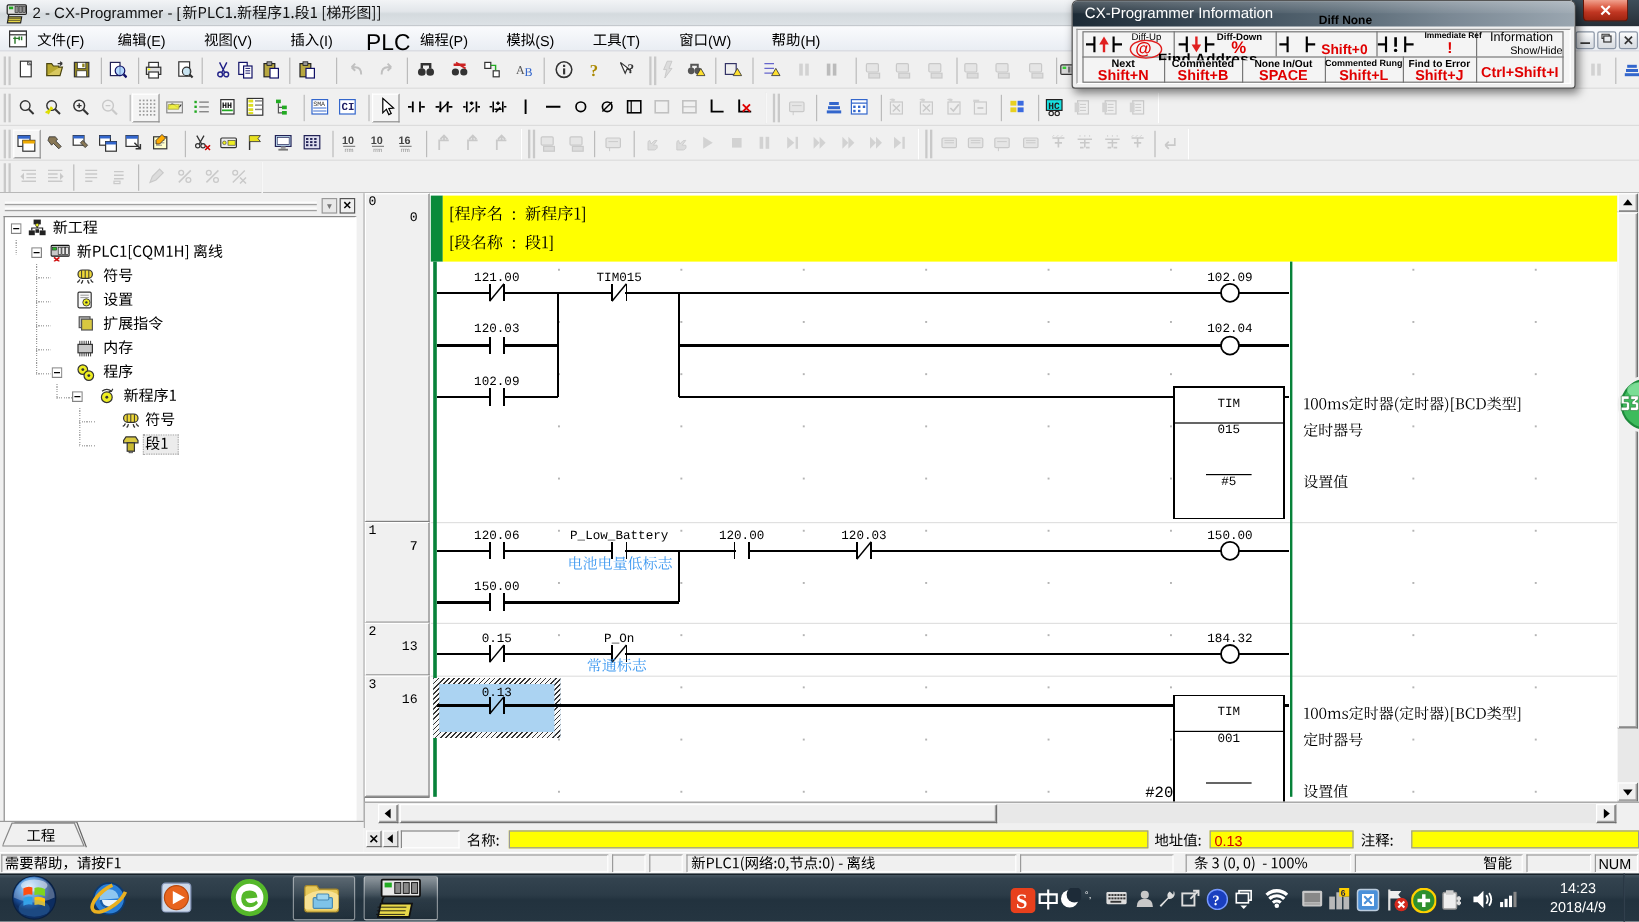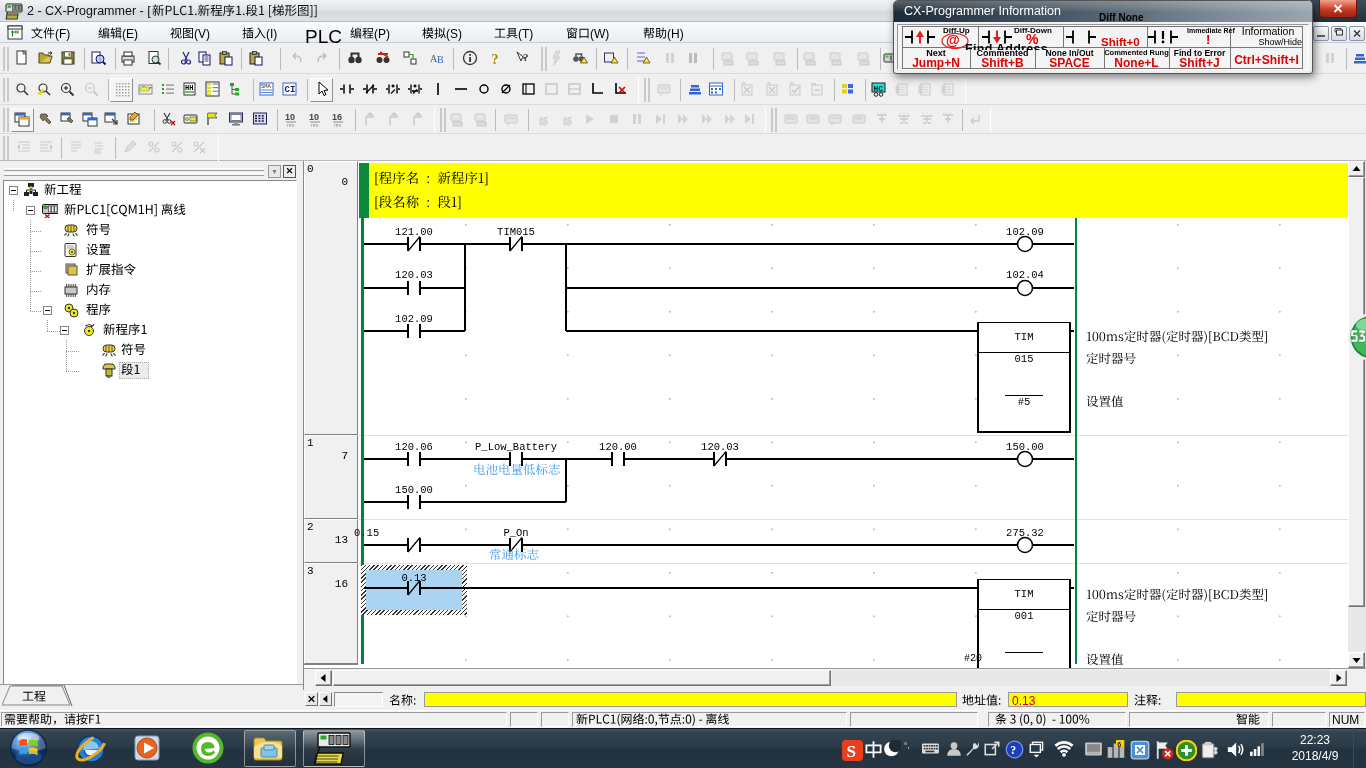--- a/index.html
+++ b/index.html
@@ -1149,33 +1149,33 @@
     <div class="abs mono" style="left:414px;top:269px;width:120px;margin-left:-60px;text-align:center;font-size:10.5px;color:#000">120.03</div>
     <div class="abs mono" style="left:414px;top:313px;width:120px;margin-left:-60px;text-align:center;font-size:10.5px;color:#000">102.09</div>
     <div class="abs mono" style="left:1025px;top:226px;width:120px;margin-left:-60px;text-align:center;font-size:10.5px;color:#000">102.09</div>
     <div class="abs mono" style="left:1025px;top:269px;width:120px;margin-left:-60px;text-align:center;font-size:10.5px;color:#000">102.04</div>
     <div class="abs mono" style="left:414px;top:441px;width:120px;margin-left:-60px;text-align:center;font-size:10.5px;color:#000">120.06</div>
     <div class="abs mono" style="left:516px;top:441px;width:120px;margin-left:-60px;text-align:center;font-size:10.5px;color:#000">P_Low_Battery</div>
     <div class="abs mono" style="left:618px;top:441px;width:120px;margin-left:-60px;text-align:center;font-size:10.5px;color:#000">120.00</div>
     <div class="abs mono" style="left:720px;top:441px;width:120px;margin-left:-60px;text-align:center;font-size:10.5px;color:#000">120.03</div>
     <div class="abs mono" style="left:1025px;top:441px;width:120px;margin-left:-60px;text-align:center;font-size:10.5px;color:#000">150.00</div>
     <div class="abs mono" style="left:414px;top:484px;width:120px;margin-left:-60px;text-align:center;font-size:10.5px;color:#000">150.00</div>
-    <div class="abs mono" style="left:414px;top:527px;width:120px;margin-left:-60px;font-size:10.5px;color:#000">0.15</div>
+    <div class="abs mono" style="left:414px;top:527px;width:120px;margin-left:-60px;text-align:center;font-size:10.5px;color:#000">0.15</div>
     <div class="abs mono" style="left:516px;top:527px;width:120px;margin-left:-60px;text-align:center;font-size:10.5px;color:#000">P_On</div>
-    <div class="abs mono" style="left:1025px;top:527px;width:120px;margin-left:-60px;text-align:center;font-size:10.5px;color:#000">275.32</div>
+    <div class="abs mono" style="left:1025px;top:527px;width:120px;margin-left:-60px;text-align:center;font-size:10.5px;color:#000">184.32</div>
     <div class="abs mono" style="left:414px;top:572px;width:120px;margin-left:-60px;text-align:center;font-size:10.5px;color:#000">0.13</div>
     <div class="abs mono" style="left:1024px;top:331px;width:120px;margin-left:-60px;text-align:center;font-size:10.5px;color:#000">TIM</div>
     <div class="abs" style="left:978px;top:351.5px;width:92px;height:1px;background:#000"></div>
     <div class="abs mono" style="left:1024px;top:353px;width:120px;margin-left:-60px;text-align:center;font-size:10.5px;color:#000">015</div>
     <div class="abs mono" style="left:1024px;top:396px;width:120px;margin-left:-60px;text-align:center;font-size:10.5px;color:#000">#5</div>
     <div class="abs" style="left:1005px;top:395px;width:38px;height:1px;background:#000"></div>
     <div class="abs mono" style="left:1024px;top:588px;width:120px;margin-left:-60px;text-align:center;font-size:10.5px;color:#000">TIM</div>
     <div class="abs" style="left:978px;top:608.5px;width:92px;height:1px;background:#000"></div>
     <div class="abs mono" style="left:1024px;top:610px;width:120px;margin-left:-60px;text-align:center;font-size:10.5px;color:#000">001</div>
-    <div class="abs mono" style="left:1024px;top:653px;width:120px;margin-left:-60px;text-align:left;font-size:10px;color:#000">#20</div>
+    <div class="abs mono" style="left:966px;top:653px;width:120px;margin-left:-60px;text-align:center;font-size:13px;color:#000">#20</div>
     <div class="abs" style="left:1005px;top:652px;width:38px;height:1px;background:#000"></div>
     <svg style="position:absolute;left:473.0px;top:463.0px;overflow:visible" width="89" height="18">
       <g fill="#3b97f0" transform="translate(0,11.00) scale(0.01250)">
         <use href="#g56" x="0"></use>
         <use href="#g57" x="1000"></use>
         <use href="#g56" x="2000"></use>
         <use href="#g58" x="3000"></use>
         <use href="#g59" x="4000"></use>
         <use href="#g60" x="5000"></use>
         <use href="#g61" x="6000"></use>
@@ -1570,21 +1570,21 @@
       <path d="M11 5 q2 3 0 6 M13 3.5 q3 4.5 0 9" stroke="#fff" stroke-width="1.3" fill="none"></path>
     </svg>
     <svg class="abs" style="left:1249px;top:740px" width="17" height="17" viewBox="0 0 16 16">
       <g fill="#fff">
         <rect x="1" y="11" width="2.4" height="4"></rect>
         <rect x="4.5" y="8.5" width="2.4" height="6.5"></rect>
         <rect x="8" y="6" width="2.4" height="9"></rect>
         <rect x="11.5" y="3" width="2.4" height="12" fill="#888"></rect>
       </g>
     </svg>
-    <div class="abs" style="left:1284px;top:733px;width:62px;text-align:center;font-size:12px;color:#fff">22:23</div>
+    <div class="abs" style="left:1284px;top:733px;width:62px;text-align:center;font-size:12px;color:#fff">14:23</div>
     <div class="abs" style="left:1281px;top:749px;width:68px;text-align:center;font-size:12px;color:#fff">2018/4/9</div>
     <div class="abs" style="left:1353px;top:728px;width:1px;height:40px;background:#09121c;border-right:1px solid #3a4a58"></div>
     <div class="abs" style="left:1319px;top:0;width:38px;height:18px;background:linear-gradient(#f0a18e,#dd5f47 35%,#c03622 60%,#9e2410);border:1px solid #6a1505;border-top:none;border-radius:0 0 4px 4px"></div>
 <svg class="abs" style="left:1330px;top:1px" width="16" height="15" viewBox="0 0 16 15">
       <path d="M4.5 4 L11.5 11 M11.5 4 L4.5 11" stroke="#fff" stroke-width="1.8"></path>
     </svg>
     <div class="abs" style="left:1313px;top:26px;width:16px;height:15px;background:linear-gradient(#fdfdfd,#e5e8ec 50%,#d8dce2);border:1px solid #8a95a5;border-radius:2px"></div>
     <div class="abs" style="left:1331px;top:26px;width:16px;height:15px;background:linear-gradient(#fdfdfd,#e5e8ec 50%,#d8dce2);border:1px solid #8a95a5;border-radius:2px"></div>
     <div class="abs" style="left:1349px;top:26px;width:16px;height:15px;background:linear-gradient(#fdfdfd,#e5e8ec 50%,#d8dce2);border:1px solid #8a95a5;border-radius:2px"></div>
     <svg class="abs" style="left:1313px;top:26px" width="16" height="15" viewBox="0 0 16 15">
@@ -1635,42 +1635,42 @@
       <path d="M15 15.5 l-4-6.5 h8Z" fill="#e02020"></path>
     </svg>
     <svg class="abs" style="left:1066px;top:28px" width="30" height="18" viewBox="0 0 30 18">
       <path d="M0 9 h7 M23 9 h30 M7 2.5 v13 M23 2.5 v13" stroke="#000" stroke-width="1.8" fill="none"></path>
     </svg>
     <svg class="abs" style="left:1148px;top:28px" width="30" height="18" viewBox="0 0 30 18">
       <path d="M0 9 h7 M23 9 h30 M7 2.5 v13 M23 2.5 v13" stroke="#000" stroke-width="1.8" fill="none"></path>
       <path d="M15 3 v8" stroke="#000" stroke-width="2.2"></path>
       <circle cx="15" cy="14" r="1.4" fill="#000"></circle>
     </svg>
-    <div class="abs" style="left:943px;top:26px;font-size:8px;font-weight:bold;color:#000;white-space:nowrap">Diff-Up</div>
+    <div class="abs" style="left:943px;top:26px;font-size:8px;font-weight:normal;color:#000;white-space:nowrap">Diff-Up</div>
     <div class="abs" style="left:946px;top:32px;font-size:14px;font-weight:bold;color:#e00000;white-space:nowrap">@</div>
     <svg class="abs" style="left:940px;top:33px" width="32" height="16">
       <ellipse cx="15" cy="8" rx="13" ry="7.5" fill="none" stroke="#e02020" stroke-width="1.2"></ellipse>
     </svg>
     <div class="abs" style="left:1014px;top:26px;font-size:8px;font-weight:bold;color:#000;white-space:nowrap">Diff-Down</div>
     <div class="abs" style="left:1026px;top:31px;font-size:14px;font-weight:bold;color:#e00000;white-space:nowrap">%</div>
     <div class="abs" style="left:1099px;top:12px;font-size:10px;font-weight:bold;color:#000;white-space:nowrap">Diff None</div>
     <div class="abs" style="left:1101px;top:36px;font-size:11.5px;font-weight:bold;color:#e00000;white-space:nowrap">Shift+0</div>
     <div class="abs" style="left:1187px;top:27px;font-size:7px;font-weight:bold;color:#000;white-space:nowrap">Immediate Ref</div>
     <div class="abs" style="left:1206px;top:32px;font-size:13px;font-weight:bold;color:#e00000;white-space:nowrap">!</div>
     <div class="abs" style="left:1234px;top:25px;width:68px;text-align:center;font-size:10.5px;color:#000;white-space:nowrap">Information</div>
     <div class="abs" style="left:1234px;top:37px;width:68px;text-align:right;font-size:9px;color:#000;white-space:nowrap">Show/Hide</div>
     <div class="abs" style="left:965px;top:42px;font-size:12.5px;font-weight:bold;color:#000;clip-path:inset(0 0 42% 0);white-space:nowrap;letter-spacing:0.3px">Find Address</div>
     <div class="abs" style="left:902px;top:48px;width:68px;text-align:center;font-size:9px;font-weight:bold;color:#000;white-space:nowrap">Next</div>
-    <div class="abs" style="left:902px;top:56px;width:68px;text-align:center;font-size:12px;font-weight:bold;color:#e00000;white-space:nowrap">Jump+N</div>
+    <div class="abs" style="left:902px;top:56px;width:68px;text-align:center;font-size:12px;font-weight:bold;color:#e00000;white-space:nowrap">Shift+N</div>
     <div class="abs" style="left:970px;top:48px;width:65px;text-align:center;font-size:9px;font-weight:bold;color:#000;white-space:nowrap">Commented</div>
     <div class="abs" style="left:970px;top:56px;width:65px;text-align:center;font-size:12px;font-weight:bold;color:#e00000;white-space:nowrap">Shift+B</div>
     <div class="abs" style="left:1035px;top:48px;width:69px;text-align:center;font-size:8.5px;font-weight:bold;color:#000;white-space:nowrap">None In/Out</div>
     <div class="abs" style="left:1035px;top:56px;width:69px;text-align:center;font-size:12px;font-weight:bold;color:#e00000;white-space:nowrap">SPACE</div>
     <div class="abs" style="left:1104px;top:48px;width:65px;text-align:center;font-size:7.5px;font-weight:bold;color:#000;white-space:nowrap">Commented Rung</div>
-    <div class="abs" style="left:1104px;top:56px;width:65px;text-align:center;font-size:12px;font-weight:bold;color:#e00000;white-space:nowrap">None+L</div>
+    <div class="abs" style="left:1104px;top:56px;width:65px;text-align:center;font-size:12px;font-weight:bold;color:#e00000;white-space:nowrap">Shift+L</div>
     <div class="abs" style="left:1169px;top:48px;width:61px;text-align:center;font-size:8.5px;font-weight:bold;color:#000;white-space:nowrap">Find to Error</div>
     <div class="abs" style="left:1169px;top:56px;width:61px;text-align:center;font-size:12px;font-weight:bold;color:#e00000;white-space:nowrap">Shift+J</div>
     <div class="abs" style="left:1230px;top:53px;width:73px;text-align:center;font-size:12px;font-weight:bold;color:#e00000">Ctrl+Shift+I</div>
   </div>
 <svg width="0" height="0" style="position:absolute">
     <defs>
       <path id="g0" d="M360 -213C390 -163 426 -95 442 -51L495 -83C480 -125 444 -190 411 -240ZM135 -235C115 -174 82 -112 41 -68C56 -59 82 -40 94 -30C133 -77 173 -150 196 -220ZM553 -744V-400C553 -267 545 -95 460 25C476 34 506 57 518 71C610 -59 623 -256 623 -400V-432H775V75H848V-432H958V-502H623V-694C729 -710 843 -736 927 -767L866 -822C794 -792 665 -762 553 -744ZM214 -827C230 -799 246 -765 258 -735H61V-672H503V-735H336C323 -768 301 -811 282 -844ZM377 -667C365 -621 342 -553 323 -507H46V-443H251V-339H50V-273H251V-18C251 -8 249 -5 239 -5C228 -4 197 -4 162 -5C172 13 182 41 184 59C233 59 267 58 290 47C313 36 320 18 320 -17V-273H507V-339H320V-443H519V-507H391C410 -549 429 -603 447 -652ZM126 -651C146 -606 161 -546 165 -507L230 -525C225 -563 208 -622 187 -665Z"></path>
       <path id="g1" d="M101 0H193V-292H314C475 -292 584 -363 584 -518C584 -678 474 -733 310 -733H101ZM193 -367V-658H298C427 -658 492 -625 492 -518C492 -413 431 -367 302 -367Z"></path>
       <path id="g2" d="M101 0H514V-79H193V-733H101Z"></path>
       <path id="g3" d="M377 13C472 13 544 -25 602 -92L551 -151C504 -99 451 -68 381 -68C241 -68 153 -184 153 -369C153 -552 246 -665 384 -665C447 -665 495 -637 534 -596L584 -656C542 -703 472 -746 383 -746C197 -746 58 -603 58 -366C58 -128 194 13 377 13Z"></path>

